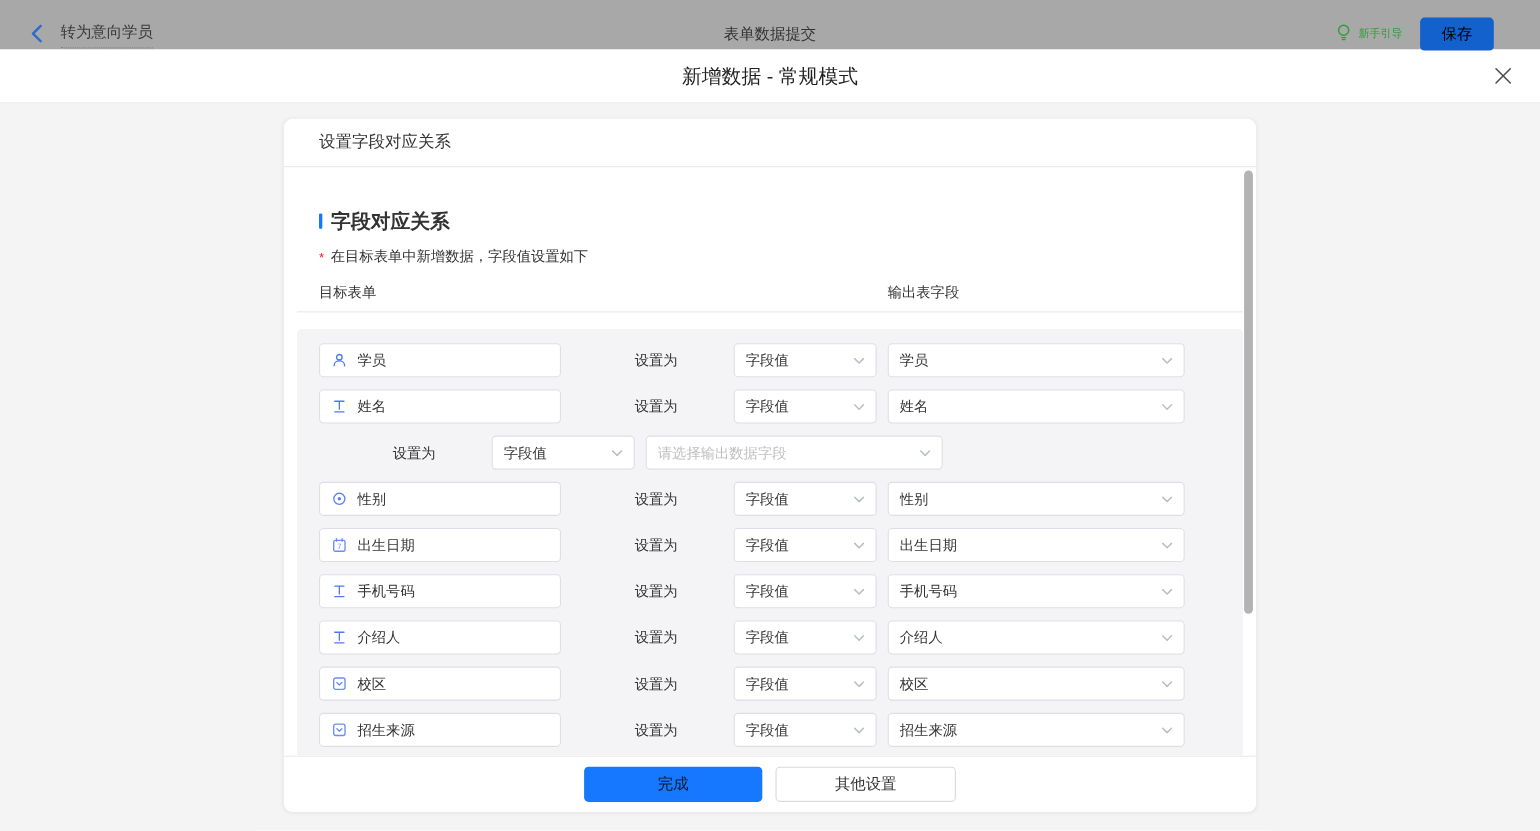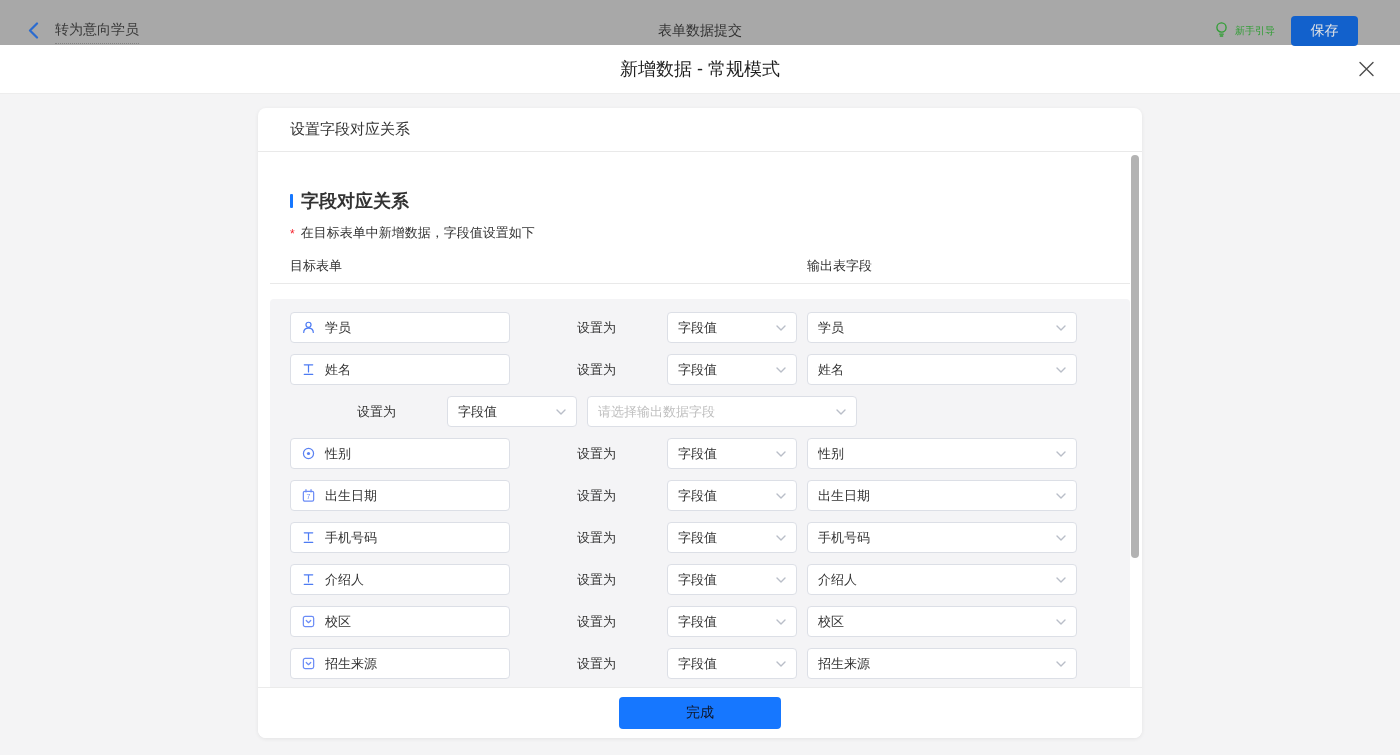--- a/index.html
+++ b/index.html
@@ -10,21 +10,21 @@
   .topbar { height:45px; background:#a8a8a8; display:flex; align-items:center;
             position:relative; padding:16px 42px 0 28px; }
   .topbar-left { display:flex; align-items:center; gap:16px; }
   .back-chevron { display:flex; align-items:center; cursor:pointer; }
   .back-label { font-size:14px; color:#3a3a3a; padding-bottom:4px; margin-top:4px;
                 border-bottom:1px dotted #828282; }
   .topbar-title { position:absolute; left:0; right:0; text-align:center;
                   font-size:14px; color:#333; }
   .topbar-right { margin-left:auto; display:flex; align-items:center; gap:16px; z-index:1; }
   .guide { display:flex; align-items:center; gap:6px; font-size:10px; color:#2f9e33; cursor:pointer; }
-  .save-btn { width:67px; height:30px; background:#1261cc; color:#e5e5e5; border:none;
+  .save-btn { width:67px; height:30px; background:#1261cc; color:#000000; border:none;
               border-radius:4px; font-size:14px; cursor:pointer; }
 
   
   .modal-titlebar { height:49px; background:#fff; position:relative; display:flex;
                     align-items:center; justify-content:center; border-bottom:1px solid #ededed; }
   .modal-title { font-size:18px; color:#1f1f1f; }
   .close-btn { position:absolute; right:25px; top:50%; transform:translateY(-50%);
                display:flex; cursor:pointer; }
 
   
@@ -393,16 +393,17 @@
     <div class="dropdown dd-output">
       <span class="dd-text"></span>
       <span class="chevron-icon"></span>
     </div>
   </div>
 </div>
   </div>
 
   <div class="panel-footer">
     <button class="btn btn-primary">完成</button>
+    <button class="btn btn-secondary btn-other">其他设置</button>
   </div>
 
   <div class="scrollbar-thumb"></div>
 </div>
 
 </body></html>

